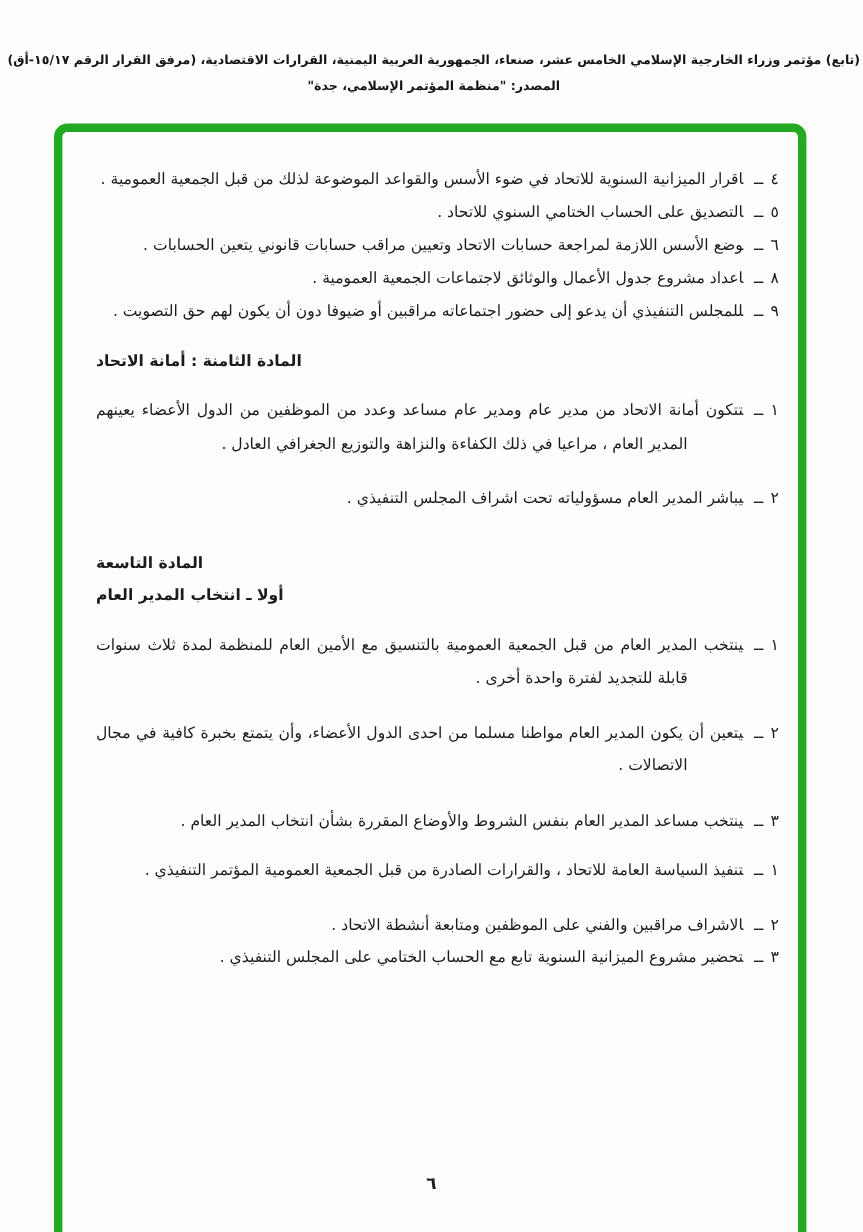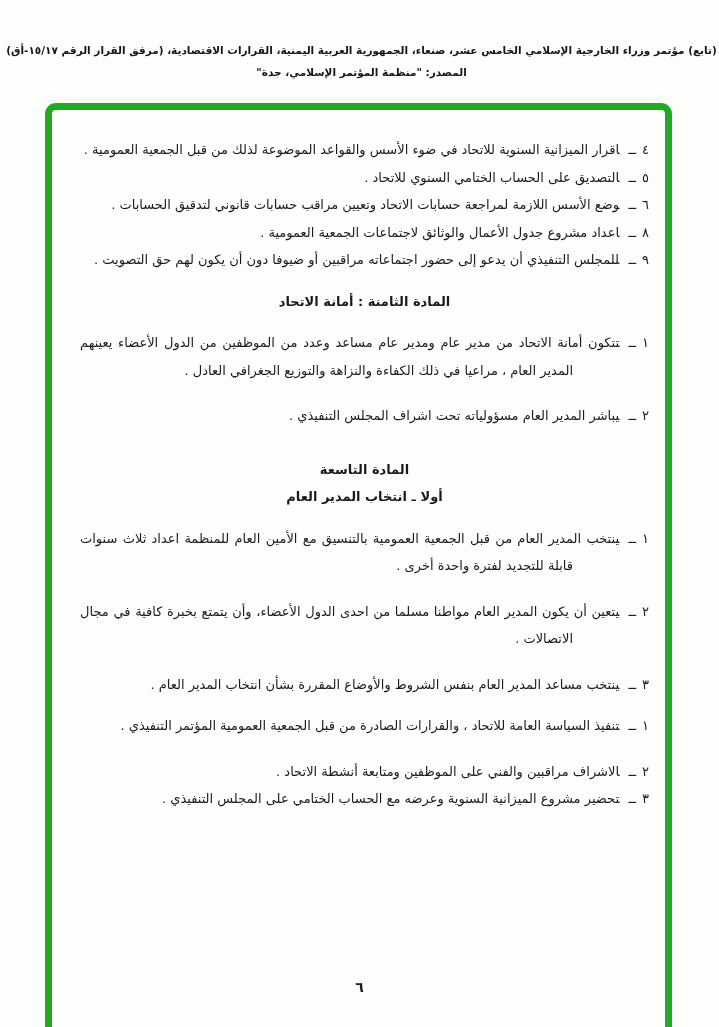--- a/index.html
+++ b/index.html
@@ -44,21 +44,21 @@
   }
   .item {
     position:relative;
     padding-right:76px;
     text-indent:-76px;
   }
   .num { font-weight:normal; }
   .dash { padding:0 6px 0 9px; }
   .heading {
     font-weight:bold;
-    text-align:center;
+    text-align:left;
     text-indent:0;
   }
   .mt-sm { margin-top:18px; }
   .mt-md { margin-top:14px; }
   .mt-lg { margin-top:26px; }
   .page-footer {
     position:absolute; top:979px; left:0; right:0;
     text-align:center;
     font-size:14px;
     font-weight:bold;
@@ -75,21 +75,21 @@
 <div class="frame">
   <div class="doc-body">
 
     <div class="item">
       <span class="num">٤</span><span class="dash">ــ</span><span class="txt">اقرار الميزانية السنوية للاتحاد في ضوء الأسس والقواعد الموضوعة لذلك من قبل الجمعية العمومية .</span>
     </div>
     <div class="item">
       <span class="num">٥</span><span class="dash">ــ</span><span class="txt">التصديق على الحساب الختامي السنوي للاتحاد .</span>
     </div>
     <div class="item">
-      <span class="num">٦</span><span class="dash">ــ</span><span class="txt">وضع الأسس اللازمة لمراجعة حسابات الاتحاد وتعيين مراقب حسابات قانوني لتدقيق الحسابات .</span>
+      <span class="num">٦</span><span class="dash">ــ</span><span class="txt">وضع الأسس اللازمة لمراجعة حسابات الاتحاد وتعيين مراقب حسابات قانوني يتعين الحسابات .</span>
     </div>
     <div class="item">
       <span class="num">٨</span><span class="dash">ــ</span><span class="txt">اعداد مشروع جدول الأعمال والوثائق لاجتماعات الجمعية العمومية .</span>
     </div>
     <div class="item">
       <span class="num">٩</span><span class="dash">ــ</span><span class="txt">للمجلس التنفيذي أن يدعو إلى حضور اجتماعاته مراقبين أو ضيوفا دون أن يكون لهم حق التصويت .</span>
     </div>
 
     <div class="heading mt-md">المادة الثامنة : أمانة الاتحاد</div>
 
@@ -97,36 +97,36 @@
       <span class="num">١</span><span class="dash">ــ</span><span class="txt">تتكون أمانة الاتحاد من مدير عام ومدير عام مساعد وعدد من الموظفين من الدول الأعضاء يعينهم المدير العام ، مراعيا في ذلك الكفاءة والنزاهة والتوزيع الجغرافي العادل .</span>
     </div>
     <div class="item mt-sm">
       <span class="num">٢</span><span class="dash">ــ</span><span class="txt">يباشر المدير العام مسؤولياته تحت اشراف المجلس التنفيذي .</span>
     </div>
 
     <div class="heading mt-lg">المادة التاسعة</div>
     <div class="heading">أولا ـ انتخاب المدير العام</div>
 
     <div class="item mt-md">
-      <span class="num">١</span><span class="dash">ــ</span><span class="txt">ينتخب المدير العام من قبل الجمعية العمومية بالتنسيق مع الأمين العام للمنظمة اعداد ثلاث سنوات قابلة للتجديد لفترة واحدة أخرى .</span>
+      <span class="num">١</span><span class="dash">ــ</span><span class="txt">ينتخب المدير العام من قبل الجمعية العمومية بالتنسيق مع الأمين العام للمنظمة لمدة ثلاث سنوات قابلة للتجديد لفترة واحدة أخرى .</span>
     </div>
     <div class="item mt-sm">
       <span class="num">٢</span><span class="dash">ــ</span><span class="txt">يتعين أن يكون المدير العام مواطنا مسلما من احدى الدول الأعضاء، وأن يتمتع بخبرة كافية في مجال الاتصالات .</span>
     </div>
     <div class="item mt-sm">
       <span class="num">٣</span><span class="dash">ــ</span><span class="txt">ينتخب مساعد المدير العام بنفس الشروط والأوضاع المقررة بشأن انتخاب المدير العام .</span>
     </div>
 
 
     <div class="item mt-md">
       <span class="num">١</span><span class="dash">ــ</span><span class="txt">تنفيذ السياسة العامة للاتحاد ، والقرارات الصادرة من قبل الجمعية العمومية المؤتمر التنفيذي .</span>
     </div>
     <div class="item mt-sm">
       <span class="num">٢</span><span class="dash">ــ</span><span class="txt">الاشراف مراقبين والفني على الموظفين ومتابعة أنشطة الاتحاد .</span>
     </div>
     <div class="item">
-      <span class="num">٣</span><span class="dash">ــ</span><span class="txt">تحضير مشروع الميزانية السنوية وعرضه مع الحساب الختامي على المجلس التنفيذي .</span>
+      <span class="num">٣</span><span class="dash">ــ</span><span class="txt">تحضير مشروع الميزانية السنوية تابع مع الحساب الختامي على المجلس التنفيذي .</span>
     </div>
 
   </div>
 </div>
 
 <div class="page-footer">٦</div>
 
 </body></html>

